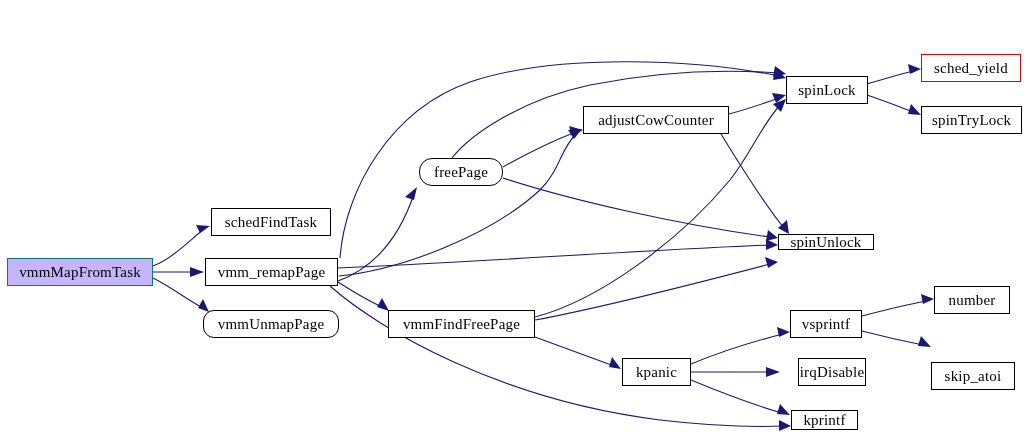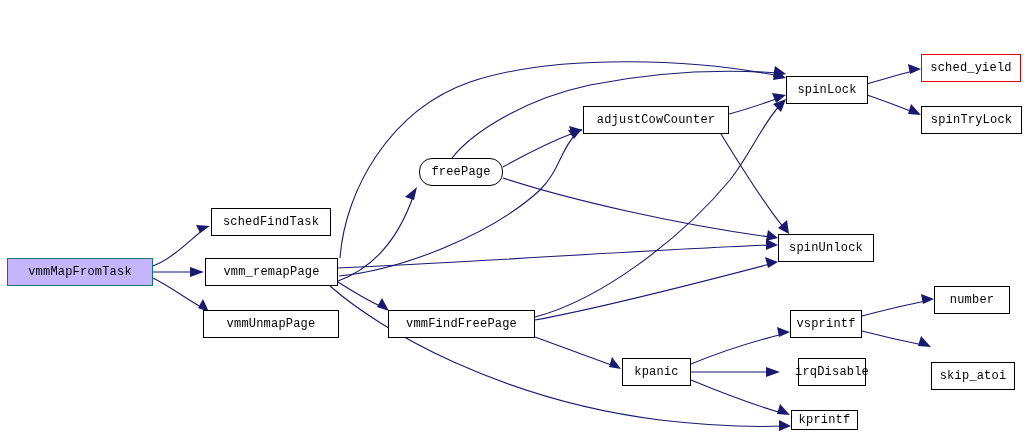--- a/index.html
+++ b/index.html
@@ -34,22 +34,22 @@
     stroke: none;
   }
   .node-box {
     position: absolute;
     box-sizing: border-box;
     background: #ffffff;
     border: 1px solid #000000;
     display: flex;
     align-items: center;
     justify-content: center;
-    font-family: Liberation Mono, monospace;
-    font-size: 12px;
+    font-family: Liberation Serif, serif;
+    font-size: 15px;
     color: #000000;
     letter-spacing: 0.2px;
     white-space: nowrap;
     line-height: 1;
   }
   .node-box.root {
     background: #c4b5fd;
     border: 1px solid #0f766e;
   }
   .node-box.highlight {
@@ -109,27 +109,27 @@
         <path class="edge-path" d="M 862,316 C 885,310 905,305 926,301" stroke="#191970"></path>
         <polygon class="edge-arrow" points="934,299 921,294 923,304" fill="#191970"></polygon>
         <path class="edge-path" d="M 862,331 C 885,337 903,341 923,345" stroke="#191970"></path>
         <polygon class="edge-arrow" points="931,347 921,336 918,346" fill="#191970"></polygon>
       </g>
   </svg>
   <div id="nodes-layer">
       <div class="node-box root" style="left: 7px; top: 258px; width: 146px; height: 28px;">vmmMapFromTask</div>
       <div class="node-box" style="left: 211px; top: 208px; width: 120px; height: 28px;">schedFindTask</div>
       <div class="node-box" style="left: 205px; top: 258px; width: 133px; height: 28px;">vmm_remapPage</div>
-      <div class="node-box" style="left: 203px; top: 310px; width: 136px; height: 28px;">vmmUnmapPage</div>
+      <div class="node-box" style="left: 203px; top: 310px; width: 136px; height: 28px; border-radius: 11px;">vmmUnmapPage</div>
       <div class="node-box" style="left: 419px; top: 158px; width: 84px; height: 28px; border-radius: 13px;">freePage</div>
       <div class="node-box" style="left: 583px; top: 106px; width: 146px; height: 28px;">adjustCowCounter</div>
       <div class="node-box" style="left: 388px; top: 310px; width: 147px; height: 28px;">vmmFindFreePage</div>
       <div class="node-box" style="left: 622px; top: 358px; width: 69px; height: 28px;">kpanic</div>
       <div class="node-box" style="left: 786px; top: 76px; width: 82px; height: 28px;">spinLock</div>
-      <div class="node-box" style="left: 778px; top: 234px; width: 96px; height: 28px;">spinUnlock</div>
+      <div class="node-box" style="left: 778px; top: 234px; width: 96px; height: 16px;">spinUnlock</div>
       <div class="node-box" style="left: 790px; top: 310px; width: 72px; height: 28px;">vsprintf</div>
       <div class="node-box" style="left: 798px; top: 358px; width: 68px; height: 28px;">irqDisable</div>
       <div class="node-box" style="left: 791px; top: 410px; width: 67px; height: 20px;">kprintf</div>
       <div class="node-box highlight" style="left: 921px; top: 54px; width: 100px; height: 28px;">sched_yield</div>
       <div class="node-box" style="left: 921px; top: 106px; width: 101px; height: 28px;">spinTryLock</div>
       <div class="node-box" style="left: 934px; top: 286px; width: 76px; height: 28px;">number</div>
       <div class="node-box" style="left: 931px; top: 330px; width: 84px; height: 28px; margin-top: 32px;">skip_atoi</div>
     </div>
 </div>
 

